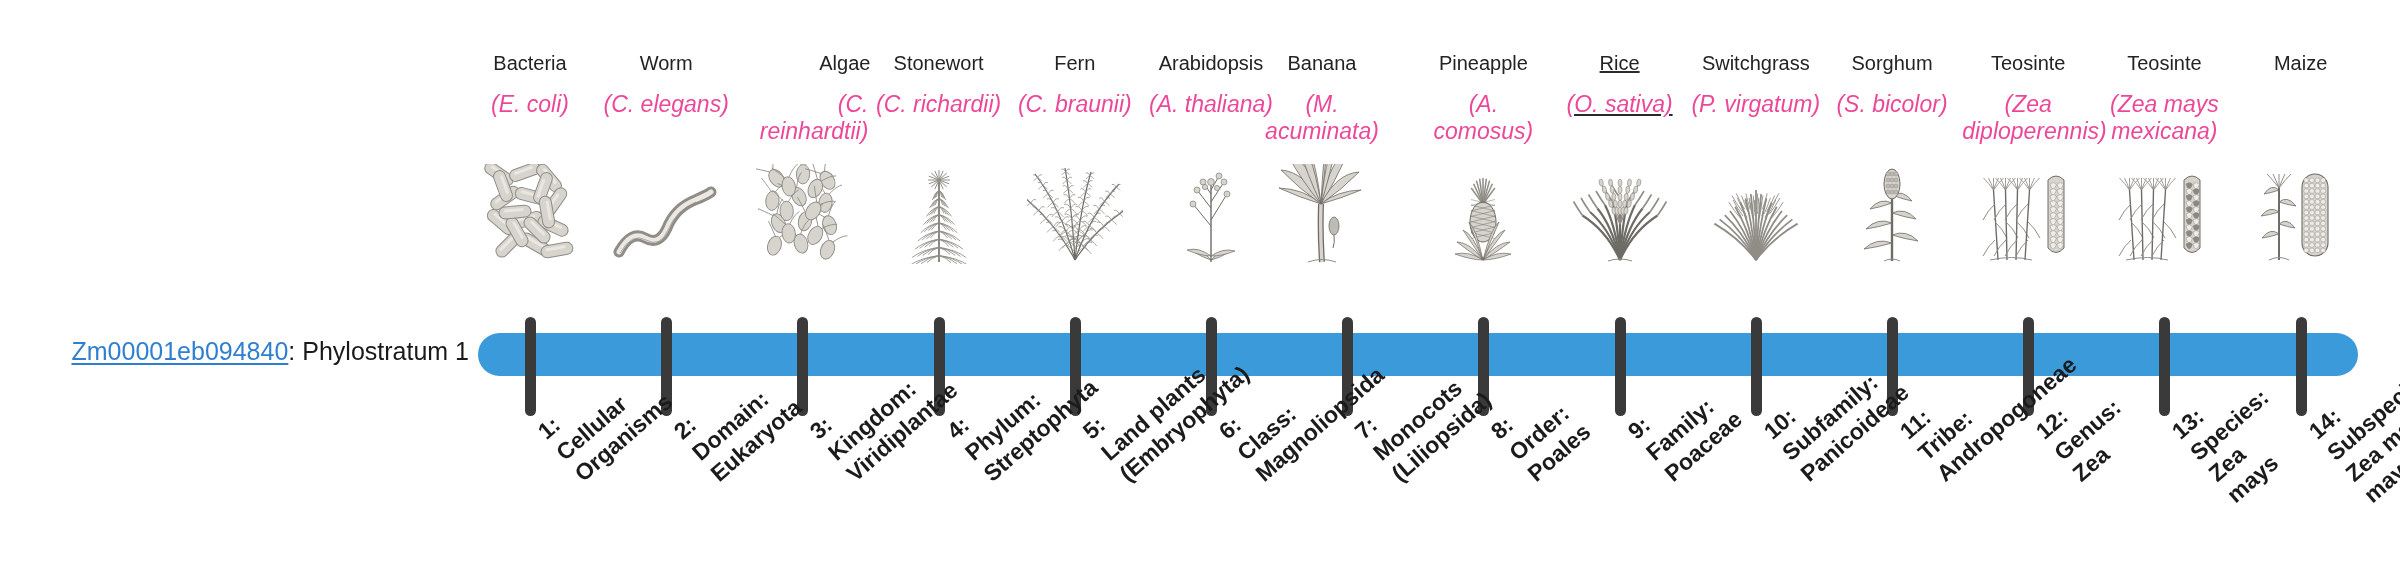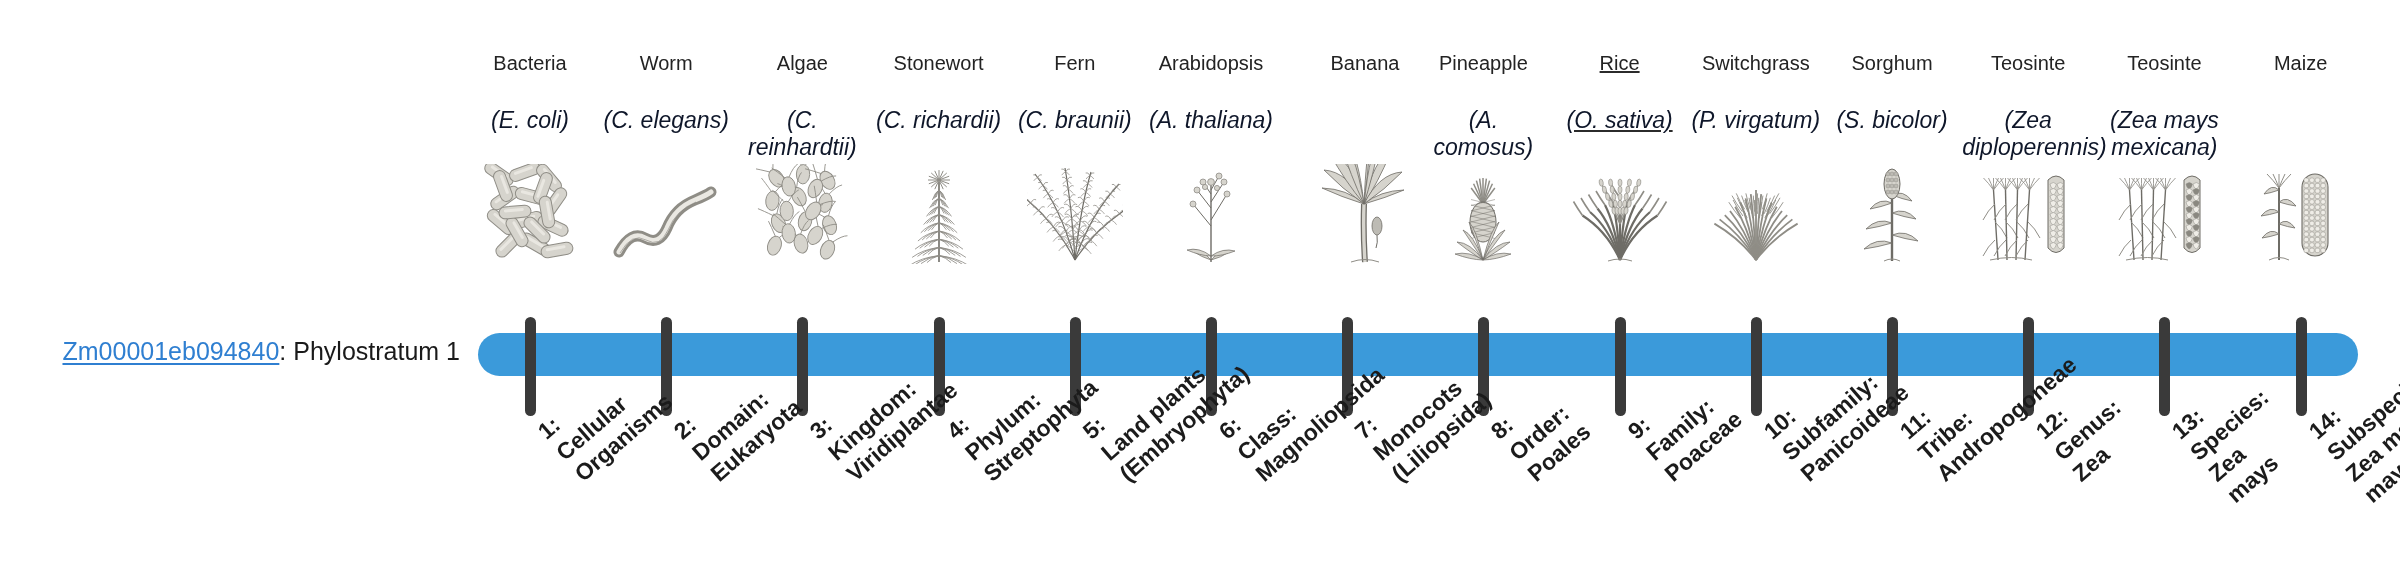--- a/index.html
+++ b/index.html
@@ -26,20 +26,21 @@
   .gene-label {
     position: absolute;
     left: 0px;
     top: 336px;
     width: 460px;
     text-align: right;
     font-size: 25px;
     line-height: 30px;
     white-space: nowrap;
     color: #1a1a1a;
+    padding-left: 9px;
   }
   .gene-label .gene-id {
     color: #2f7fd1;
     text-decoration: underline;
     text-underline-offset: 3px;
     cursor: pointer;
   }
 
   
   .species-row {
@@ -58,22 +59,22 @@
   .sp-common {
     font-size: 20px;
     line-height: 30px;
     color: #232323;
     white-space: nowrap;
   }
   .sp-sci {
     font-size: 23px;
     line-height: 27px;
     font-style: italic;
-    color: #0f172a;
-    margin-top: 29px;
+    color: #ec4899;
+    margin-top: 13px;
     padding: 0 2px;
   }
   .sp-art {
     position: absolute;
     left: 0;
     width: 136px;
     top: 116px;
     height: 100px;
     display: flex;
     align-items: flex-end;
@@ -217,21 +218,21 @@
         <div class="sp-common">Worm</div>
         <div class="sp-sci">(C. elegans)</div>
         <div class="sp-art">
           <svg width="110" height="78" viewBox="0 0 110 78">
       <path d="M8 66 Q20 44 34 52 Q48 60 56 42 Q64 22 84 14 Q96 9 100 6" fill="none" stroke="#8f8d86" stroke-width="11" stroke-linecap="round"></path>
       <path d="M8 66 Q20 44 34 52 Q48 60 56 42 Q64 22 84 14 Q96 9 100 6" fill="none" stroke="#eae8e2" stroke-width="5" stroke-linecap="round"></path>
       <path d="M9 67 Q21 46 35 54 Q49 62 57 44 Q65 24 85 16" fill="none" stroke="#6e6c66" stroke-width="1" opacity="0.5"></path>
     </svg>
         </div>
       </div>
-      <div class="species-col" style="left: 272.4px;">
+      <div class="species-col" style="left: 272.4px; text-align: right;">
         <div class="sp-common">Algae</div>
         <div class="sp-sci">(C. reinhardtii)</div>
         <div class="sp-art">
           <svg width="92" height="100" viewBox="0 0 78 98">
             <g transform="translate(14 14) rotate(-35)">
               <ellipse rx="6.5" ry="9.5" fill="#d6d4cd" stroke="#8f8d86" stroke-width="0.9"></ellipse>
               <path d="M-2 -9 q-7 -8 -11 -12" fill="none" stroke="#8f8d86" stroke-width="0.8"></path>
               <path d="M2 -9 q6 -9 11 -11" fill="none" stroke="#8f8d86" stroke-width="0.8"></path>
             </g>
             <g transform="translate(40 10) rotate(2)">
@@ -652,22 +653,23 @@
             <path d="M40 30 q-4 -6 -8 -12" fill="none" stroke="#6e6c66" stroke-width="1"></path>
             <circle cx="32" cy="18" r="3" fill="#d6d4cd" stroke="#8f8d86" stroke-width="0.8"></circle>
             <path d="M40 26 q4 -7 8 -14" fill="none" stroke="#6e6c66" stroke-width="1"></path>
             <circle cx="48" cy="12" r="3" fill="#d6d4cd" stroke="#8f8d86" stroke-width="0.8"></circle>
             <circle cx="40" cy="18" r="3.4" fill="#d6d4cd" stroke="#8f8d86" stroke-width="0.8"></circle>
             <circle cx="34" cy="23" r="2.6" fill="#d6d4cd" stroke="#8f8d86" stroke-width="0.8"></circle>
             <circle cx="46" cy="24" r="2.6" fill="#d6d4cd" stroke="#8f8d86" stroke-width="0.8"></circle>
           </svg>
         </div>
       </div>
-      <div class="species-col" style="left: 835px;">
+      <div class="species-col" style="left: 792px;">
         <div class="sp-common">Banana</div>
+        <div class="sp-sci">(M. acuminata)</div>
         <div class="sp-art">
           <svg width="104" height="100" viewBox="0 0 88 100">
             <path d="M44 98 Q42 70 43 40" stroke="#6e6c66" stroke-width="6" fill="none"></path>
              <path d="M44 98 Q42 70 43 40" stroke="#d6d4cd" stroke-width="3.4" fill="none"></path>
             <path d="M43 40 Q27 7.700000000000003 3 6
                      Q21 24.7 43 40 Z" fill="#d6d4cd" stroke="#6e6c66" stroke-width="0.8"></path>
             <path d="M43 40 Q29.4 -7.5 9 -10
                      Q24.299999999999997 17.5 43 40 Z" fill="#d6d4cd" stroke="#6e6c66" stroke-width="0.8"></path>
             <path d="M43 40 Q36.6 -13.199999999999996 27 -16
                      Q34.2 14.8 43 40 Z" fill="#d6d4cd" stroke="#6e6c66" stroke-width="0.8"></path>

